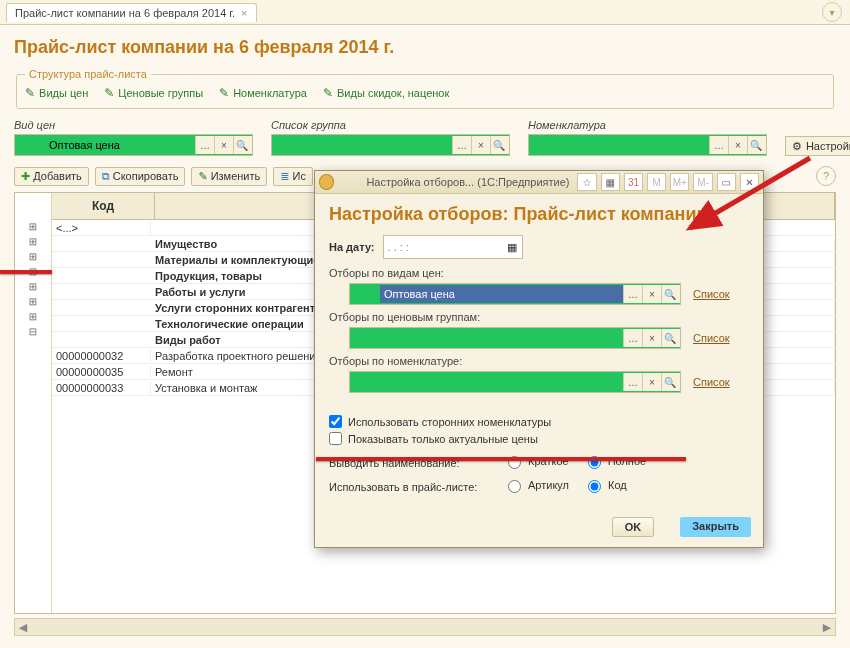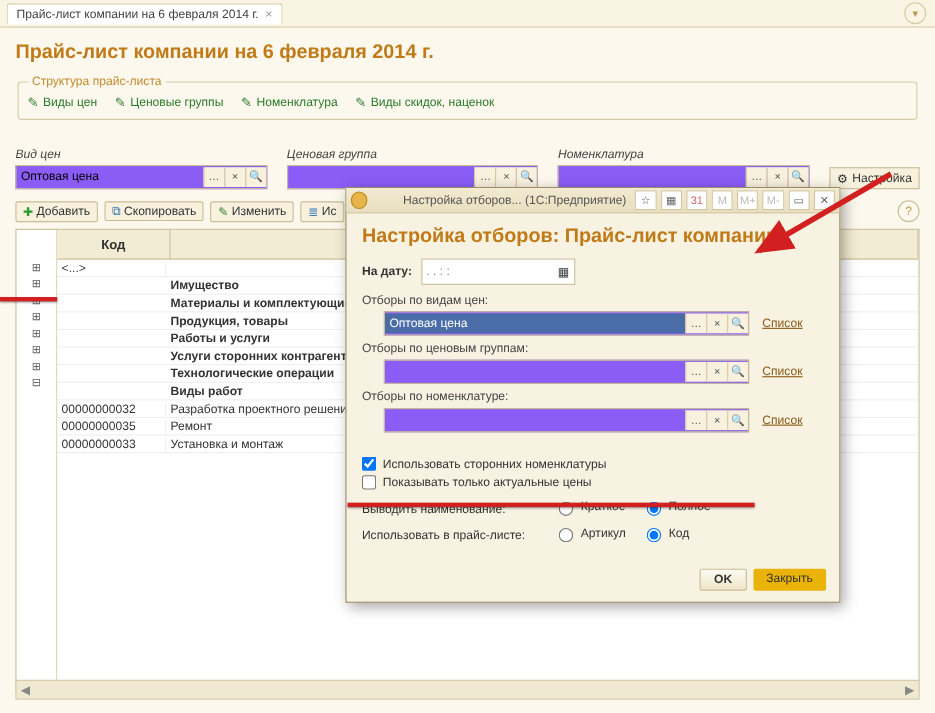--- a/index.html
+++ b/index.html
@@ -57,21 +57,21 @@
   h1.page-title {
     color: #c07a17;
     font-size: 18px;
     font-weight: bold;
     margin: 4px 0 10px 0;
   }
   fieldset.structure {
     border: 1px solid #d6caa5;
     border-radius: 3px;
     padding: 6px 8px 8px 8px;
-    margin-bottom: 26px;
+    margin-bottom: 10px;
   }
   fieldset.structure legend {
     color: #c08a2e;
     font-size: 11px;
     padding: 0 4px;
   }
   .structure-links {
     display: flex;
     gap: 16px;
   }
@@ -98,22 +98,23 @@
     flex: 1;
   }
   .fcol label {
     color: #444;
     font-style: italic;
   }
   .combo {
     display: flex;
     align-items: center;
     border: 1px solid #c9bd96;
-    background: #8b5cf6;
+    background: #22c55e;
     height: 20px;
+    padding-left: 30px;
   }
   .combo input {
     border: none;
     outline: none;
     flex: 1;
     padding: 0 4px;
     font-size: 11px;
     height: 18px;
     background: transparent;
   }
@@ -320,32 +321,32 @@
     align-items: flex-end;
     gap: 14px;
     margin: 8px 0;
   }
   .radio-row .rgroup{
     display:flex; align-items:center; gap:4px;
   }
   .dlg-footer {
     display: flex;
     justify-content: flex-end;
-    gap: 6px;
+    gap: 26px;
     padding: 6px 12px 10px;
   }
   .btn {
     border: 1px solid #c9bd96;
     background: linear-gradient(#fdfaf0,#efe6c9);
     padding: 3px 12px;
     border-radius: 2px;
     cursor: pointer;
     font-weight: bold;
   }
-  .btn.plain { font-weight: normal; background:#eab308; border:none; text-decoration: none; color:#333;}
+  .btn.plain { font-weight: bold; background:#7dd3fc; border:none; text-decoration: none; color:#333;}
 
   
   .red-arrow {
     position: absolute;
     pointer-events: none;
   }
   .red-bar {
     position: absolute;
     height: 4px;
     background: #d21f1f;
@@ -405,21 +406,21 @@
     <div class="fcol">
       <label>Вид цен</label>
       <div class="combo">
         <input value="Оптовая цена" style="">
         <div class="cbtn">…</div>
         <div class="cbtn">×</div>
         <div class="cbtn">🔍</div>
       </div>
     </div>
     <div class="fcol">
-      <label>Ценовая группа</label>
+      <label>Список группа</label>
       <div class="combo">
         <input value="" style="">
         <div class="cbtn">…</div>
         <div class="cbtn">×</div>
         <div class="cbtn">🔍</div>
       </div>
     </div>
     <div class="fcol">
       <label>Номенклатура</label>
       <div class="combo">

